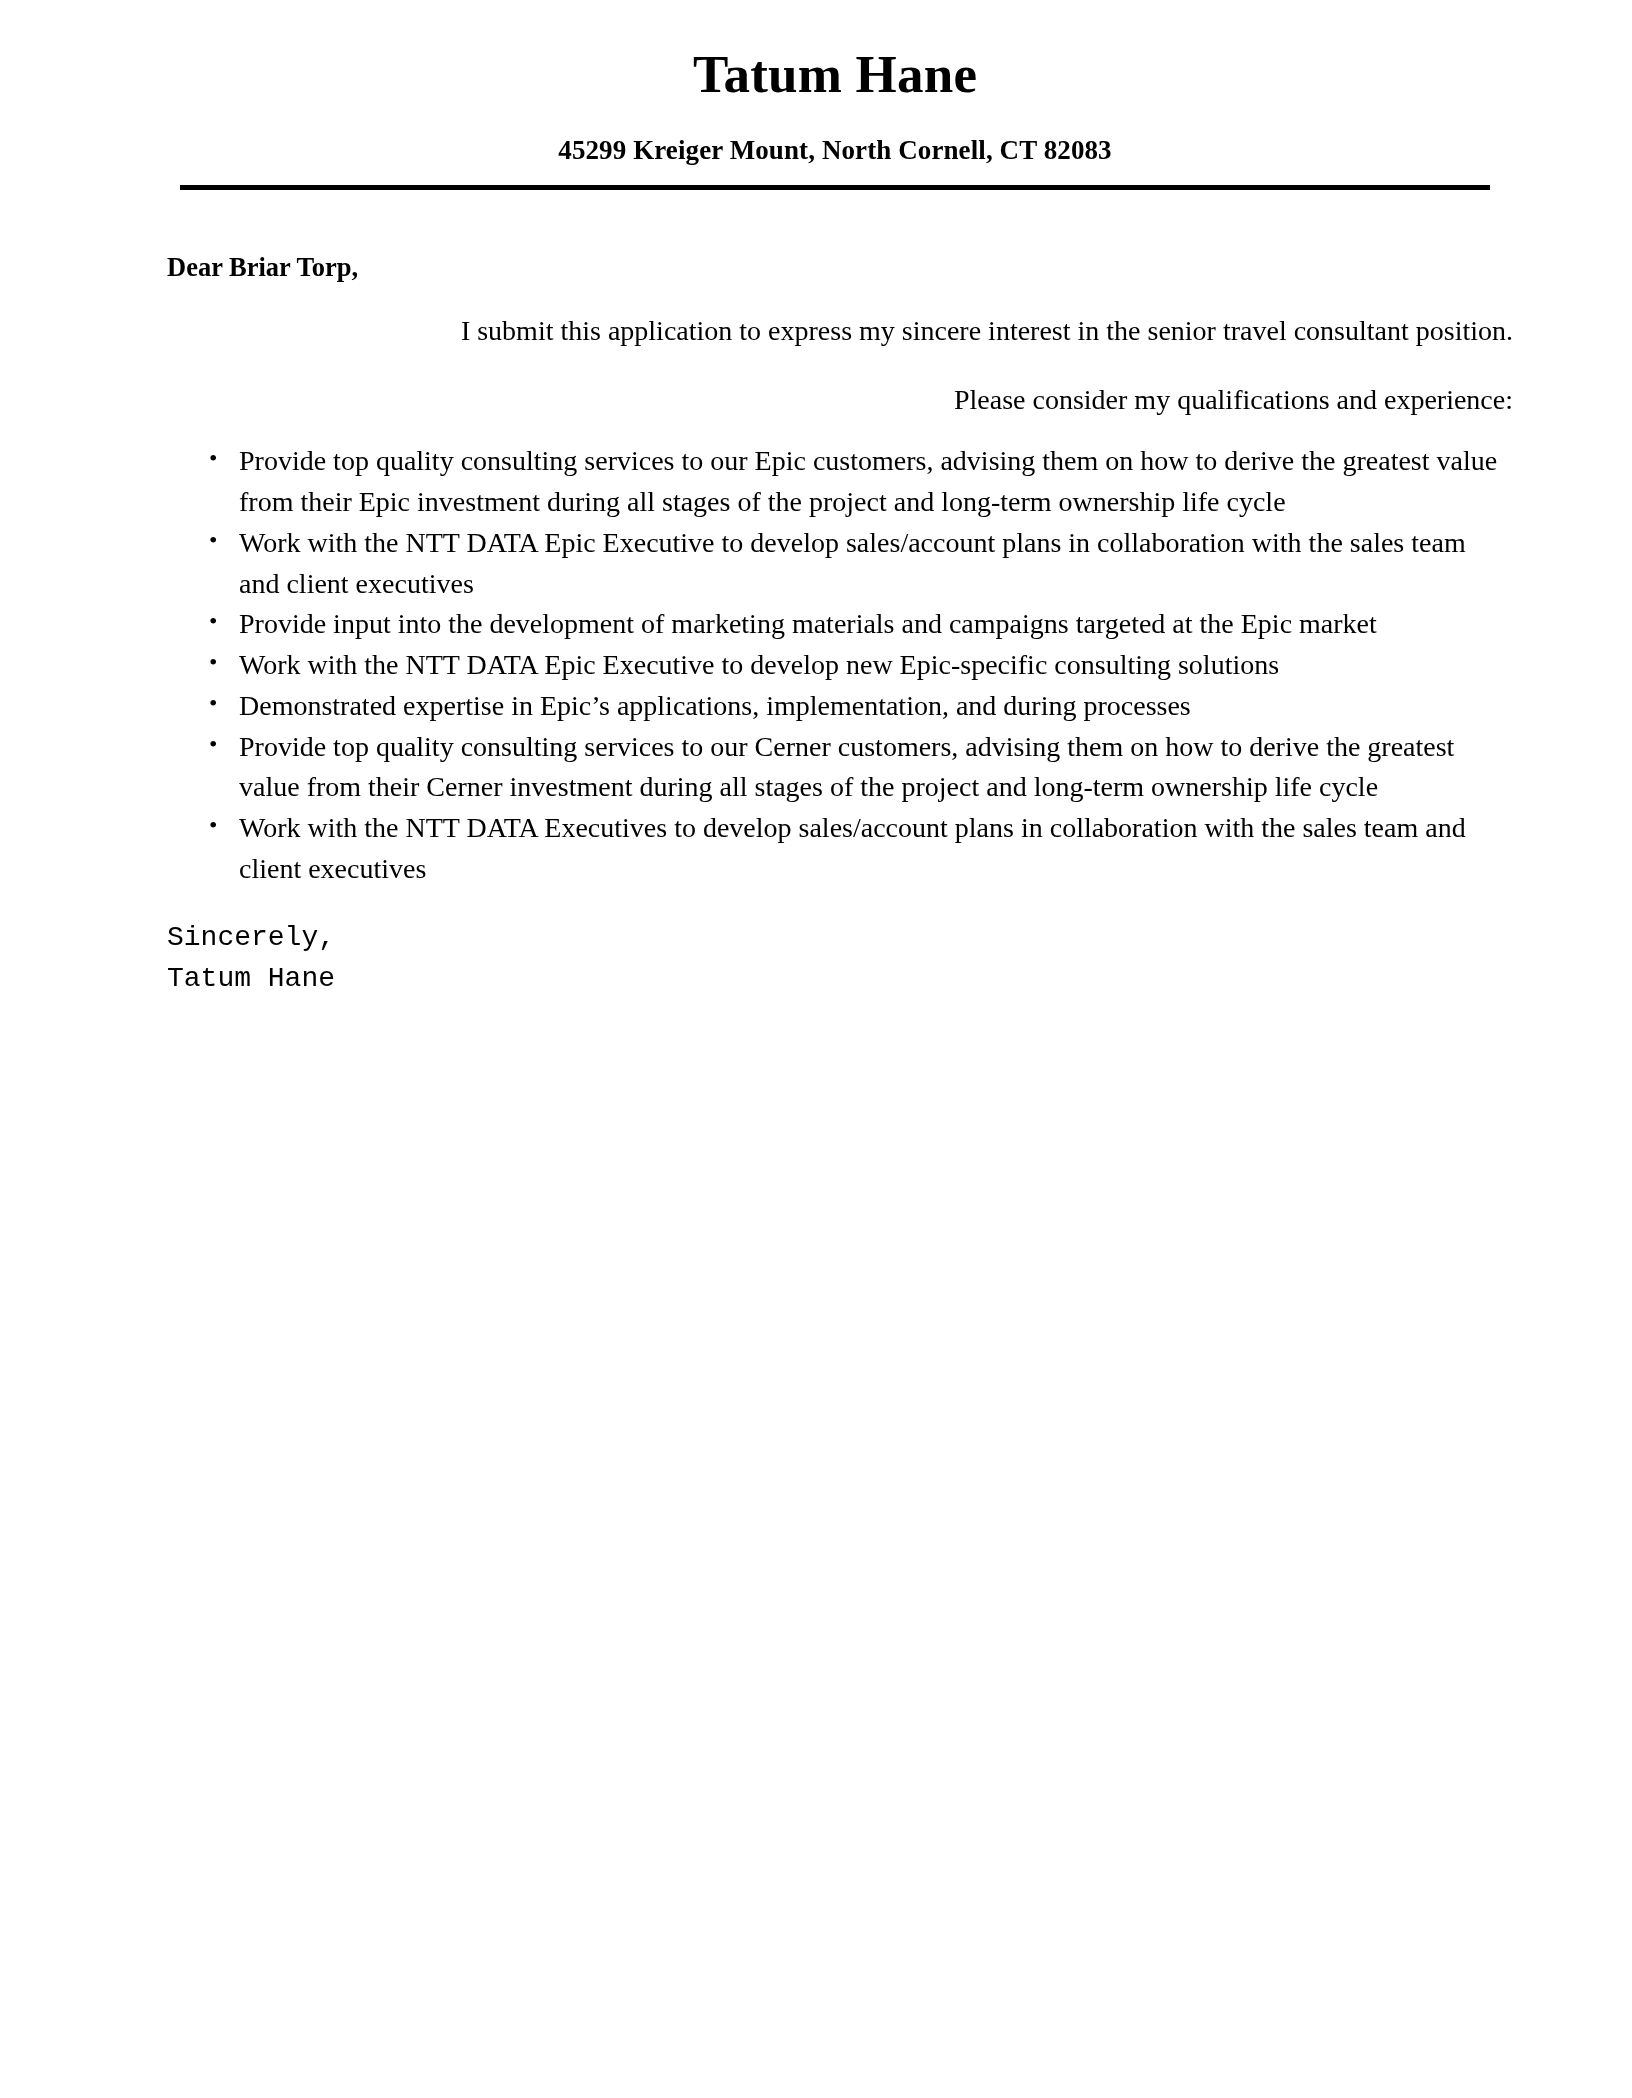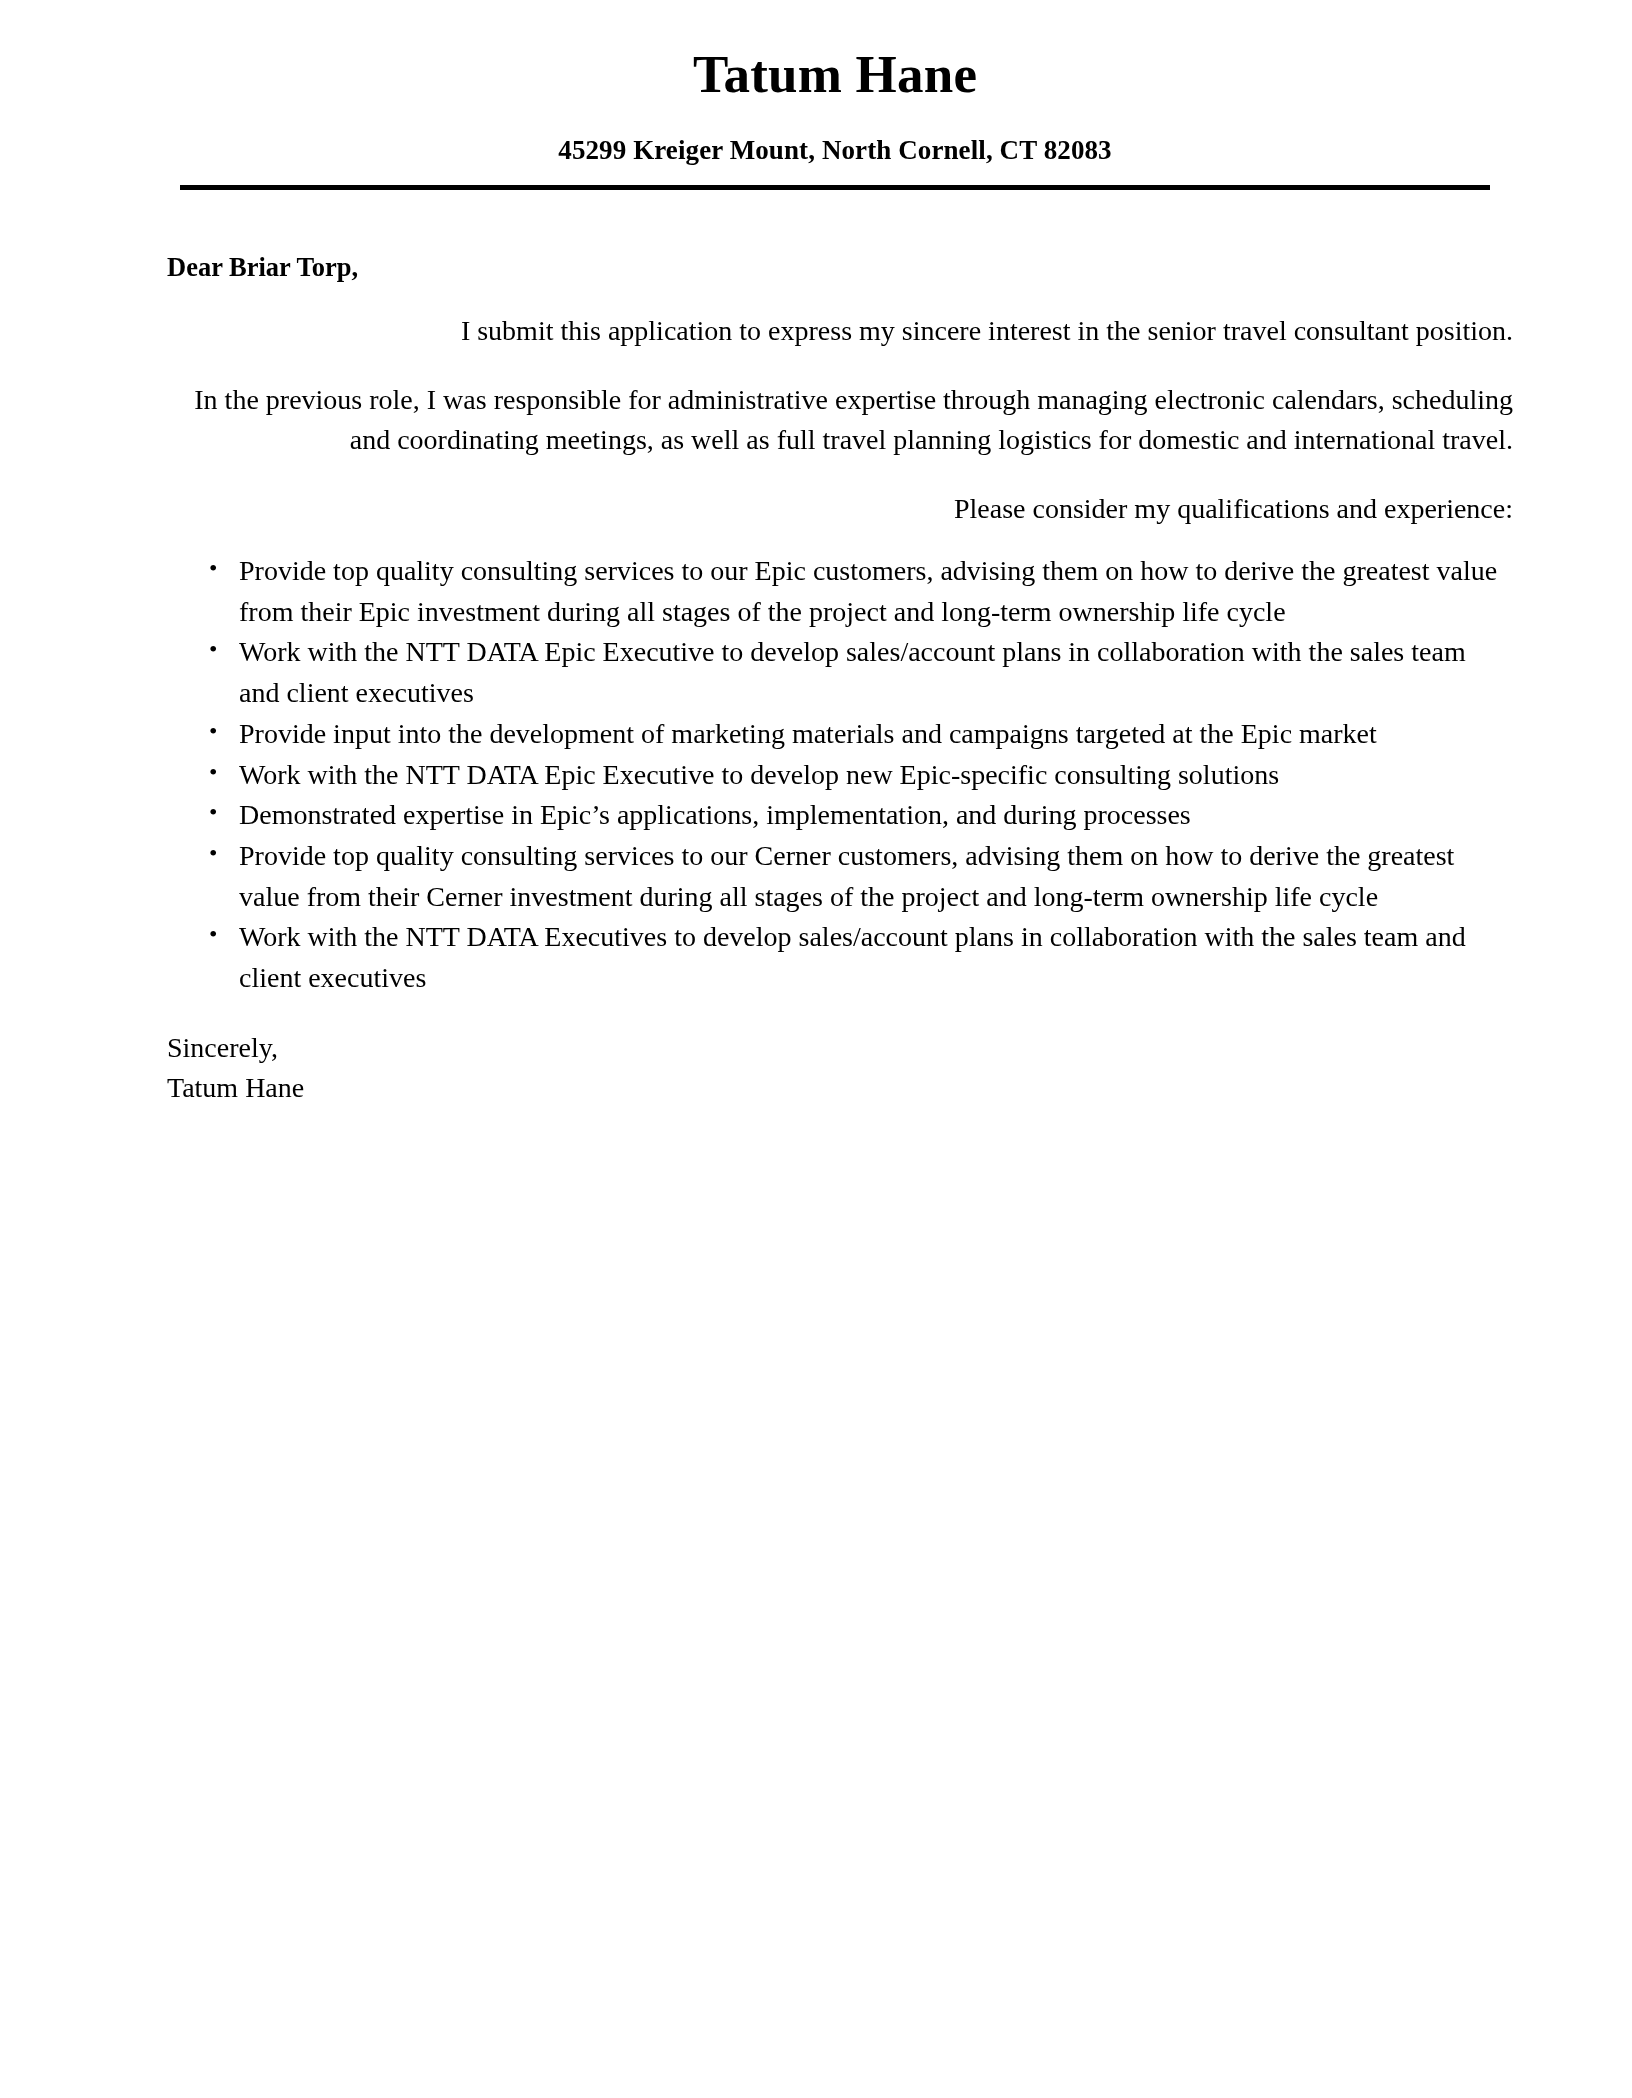--- a/index.html
+++ b/index.html
@@ -93,40 +93,40 @@
     padding-top: 57px;
   }
   .signoff {
     font-size: 28px;
     line-height: 1.44;
     margin: 0;
     padding-top: 29px;
   }
   .signoff-line {
     display: block;
+    font-family: Liberation Mono, monospace;
   }
 </style>
 </head>
 <body>
 
 <div class="page">
 
   <div class="header">
     <h1 class="applicant-name">Tatum Hane</h1>
     <div class="applicant-address">45299 Kreiger Mount, North Cornell, CT 82083</div>
     <div class="rule"></div>
   </div>
 
   <div class="body-area">
 
     <div class="salutation">Dear Briar Torp,</div>
 
     <p class="para">I submit this application to express my sincere interest in the senior travel consultant position.</p>
 
-    <p class="para">In the previous role, I was responsible for administrative expertise through managing electronic calendars, scheduling and coordinating meetings, as well as full travel planning logistics for domestic and international travel.</p>
 
     <p class="para">Please consider my qualifications and experience:</p>
 
     <ul class="qual-list">
       <li>Provide top quality consulting services to our Epic customers, advising them on how to derive the greatest value from their Epic investment during all stages of the project and long-term ownership life cycle</li>
       <li>Work with the NTT DATA Epic Executive to develop sales/account plans in collaboration with the sales team and client executives</li>
       <li>Provide input into the development of marketing materials and campaigns targeted at the Epic market</li>
       <li>Work with the NTT DATA Epic Executive to develop new Epic-specific consulting solutions</li>
       <li>Demonstrated expertise in Epic’s applications, implementation, and during processes</li>
       <li>Provide top quality consulting services to our Cerner customers, advising them on how to derive the greatest value from their Cerner investment during all stages of the project and long-term ownership life cycle</li>

